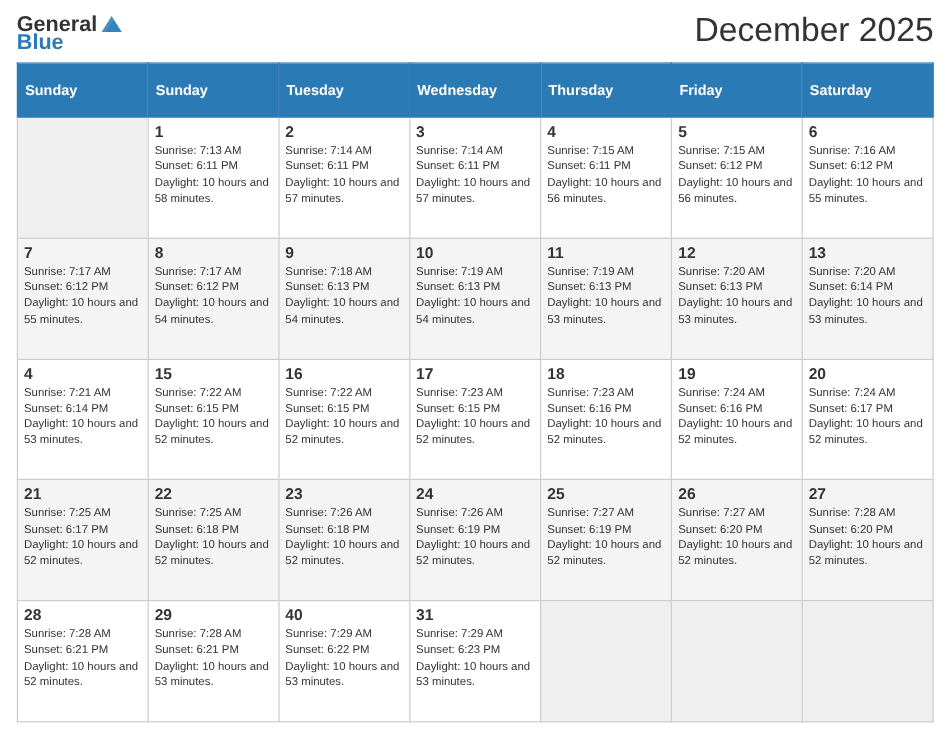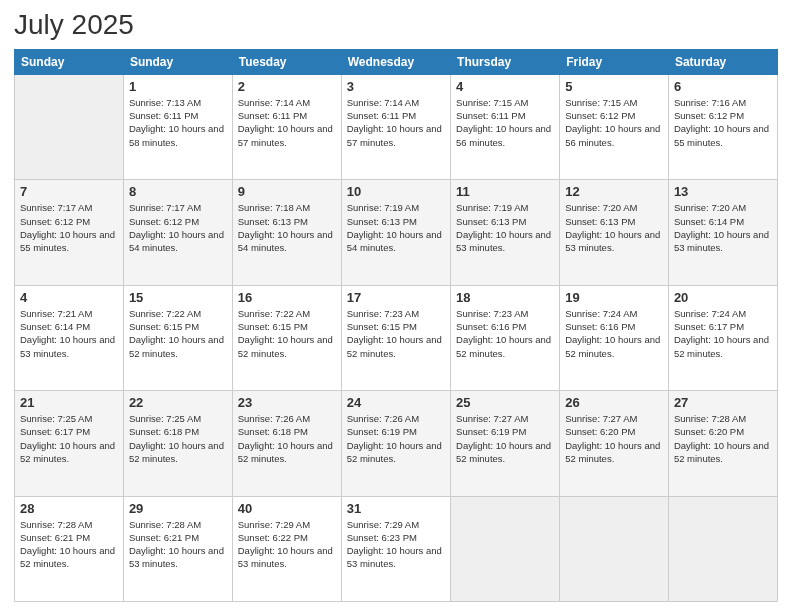--- a/index.html
+++ b/index.html
@@ -61,21 +61,21 @@
     }
     table {
       width: 100%;
       border-collapse: collapse;
       flex: 1;
     }
     thead tr th {
       background-color: #2a7ab5;
       color: #fff;
       text-align: left;
-      padding: 5px 6px;
+      padding: 15px 6px;
       font-size: 12px;
       font-weight: bold;
       border: 1px solid #2a7ab5;
     }
     tbody tr td {
       border: 1px solid #ccc;
       vertical-align: top;
       padding: 4px 5px;
       width: 110px;
       min-height: 80px;
@@ -106,22 +106,34 @@
     }
     tbody tr td.empty {
       background: #efefef !important;
     }
   </style>
 </head>
 <body>
 
 <div class="page">
   <div class="header">
+    <div class="logo">
+      <div style="display:flex;flex-direction:column;align-items:flex-start;">
+        <div style="display:flex;align-items:center;">
+          <span class="logo-text-general">General</span>
+          <svg class="logo-icon" viewBox="0 0 24 20" xmlns="http://www.w3.org/2000/svg">
+            <polygon points="2,18 12,2 22,18" fill="#2a7ab5" opacity="0.85"></polygon>
+            <polygon points="6,18 14,6 22,18" fill="#2a7ab5" opacity="0.6"></polygon>
+          </svg>
+        </div>
+        <span class="logo-text-blue" style="margin-top:-4px;">Blue</span>
+      </div>
+    </div>
     <div class="title-area">
-      <div class="month-title">July 2025</div>
+      <div class="month-title">December 2025</div>
     </div>
   </div>
 
   <table>
     <thead>
       <tr id="header-row">
           <th>Sunday</th>
           <th>Sunday</th>
           <th>Tuesday</th>
           <th>Wednesday</th>

